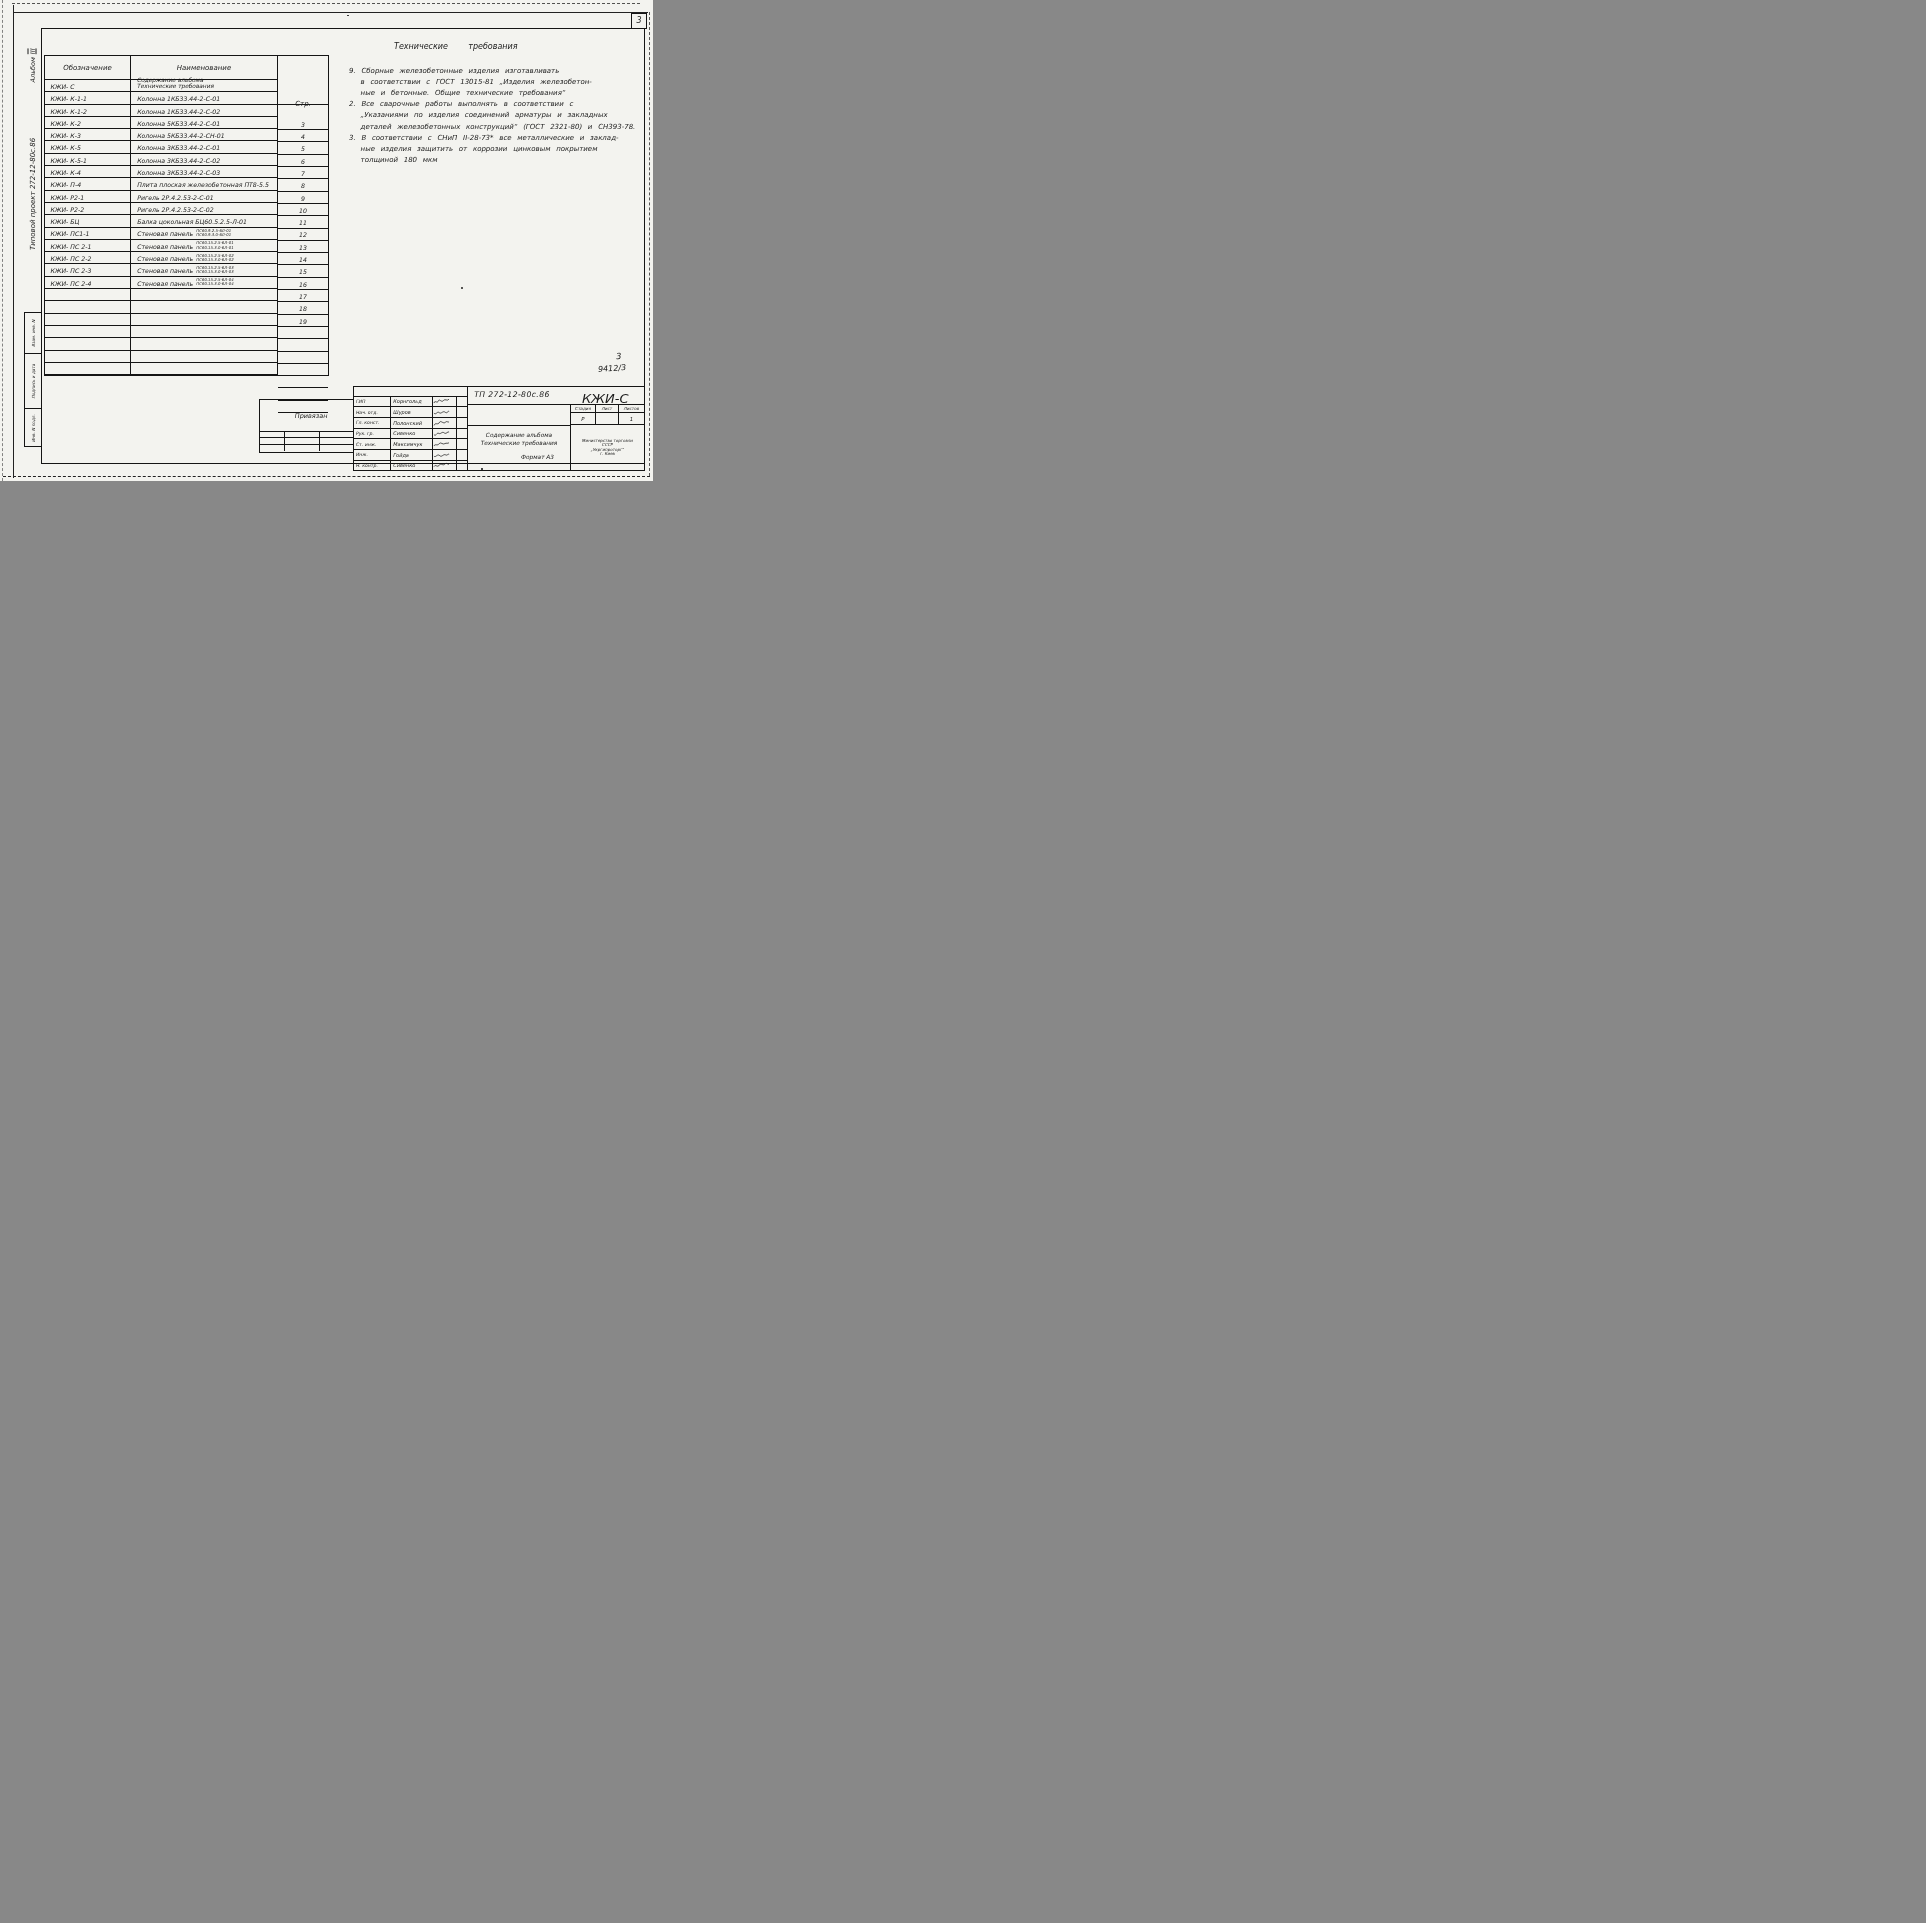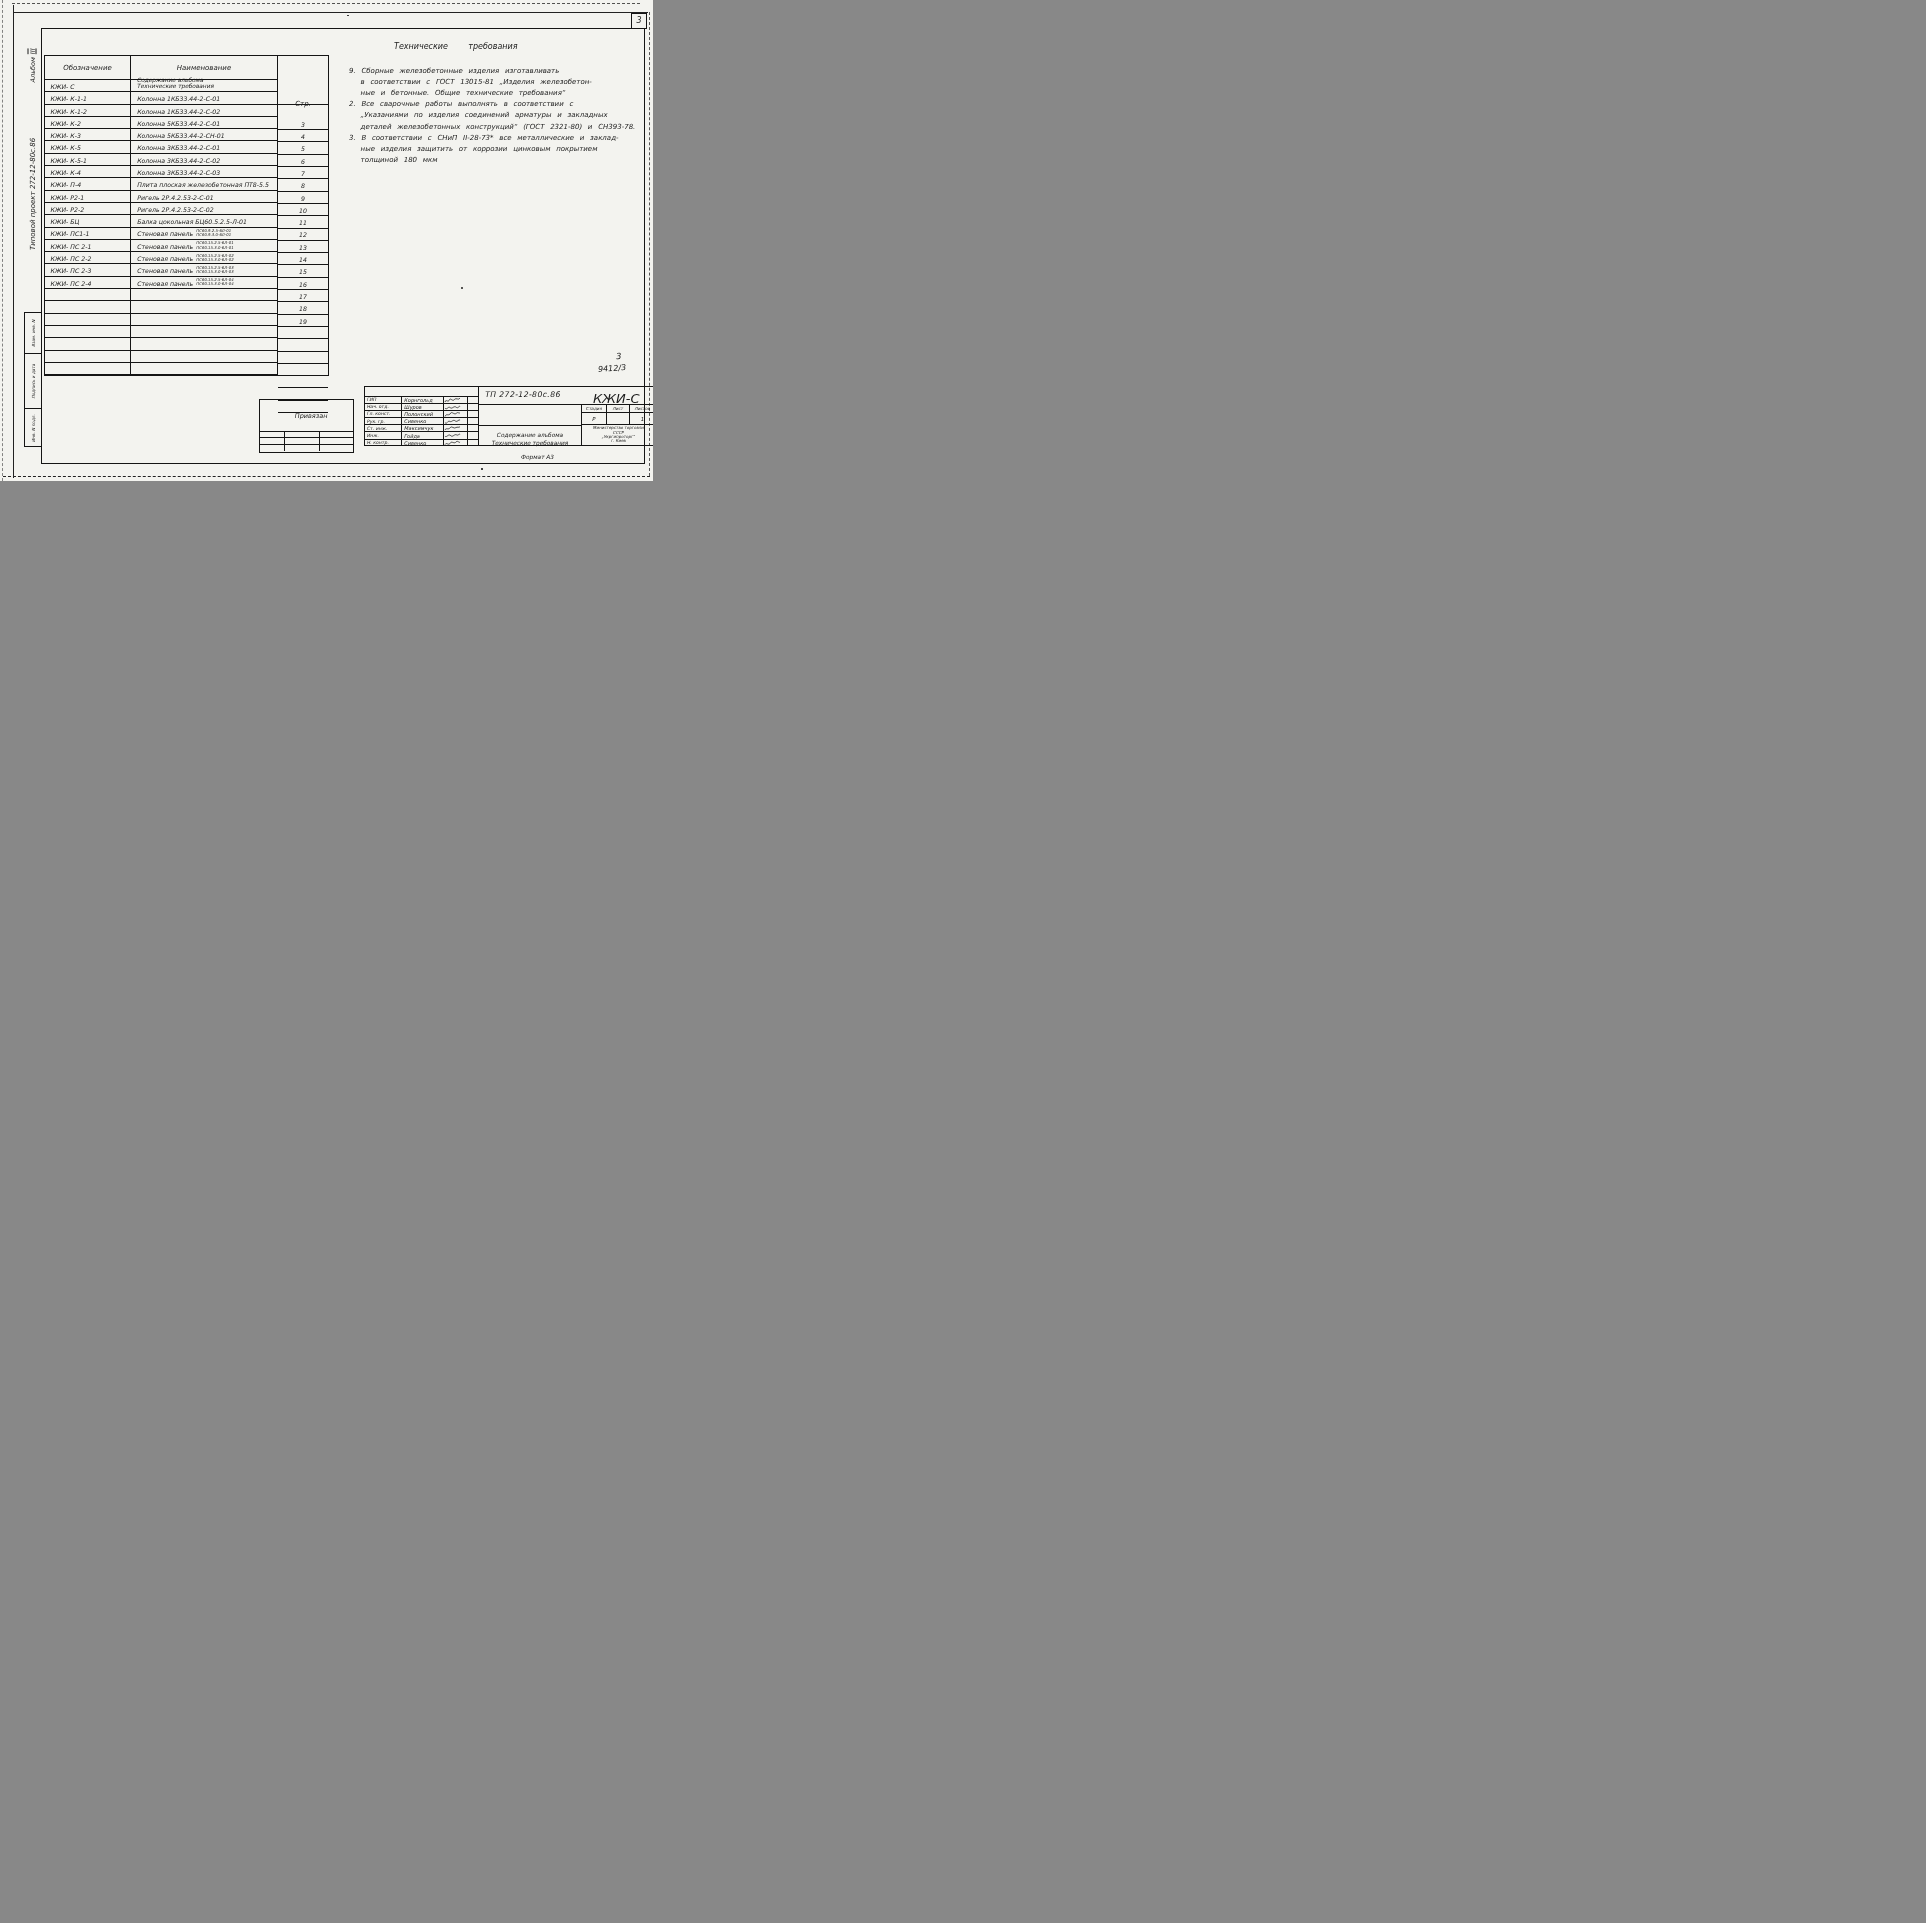--- a/index.html
+++ b/index.html
@@ -54,21 +54,21 @@
   .hwcode{left:598px;top:364px;font-size:8px;}
   
   .pv{left:259px;top:399px;width:95px;height:54px;border:1.2px solid #151515;}
   .pv-head{height:32px;border-bottom:1.2px solid #151515;display:flex;align-items:center;
            padding-left:9.2px;font-size:6.5px;box-sizing:border-box;justify-content:center;}
   .pv-grid{display:grid;grid-template-columns:25px 35px auto;grid-auto-rows:1fr;height:19px;}
   .pv-grid div{border-right:0.8px solid #151515;border-bottom:0.8px solid #151515;}
   .pv-grid div:nth-child(3n){border-right:none;}
   .pv-grid div:nth-child(n+7){border-bottom:none;}
   
-  .stamp{left:353px;top:386px;width:292px;height:60px;border:1.3px solid #151515;margin-left:11px;}
+  .stamp{left:353px;top:386px;width:292px;height:85px;border:1.3px solid #151515;}
   .st-left{position:absolute;left:0;top:0;width:114px;height:100%;border-right:1px solid #151515;box-sizing:border-box;}
   .st-topempty{height:8.5px;border-bottom:0.8px solid #151515;}
   .st-grid{display:grid;grid-template-columns:37px 42px 24px auto;height:calc(100% - 9.2px);}
   .st-grid div{border-right:0.7px solid #151515;border-bottom:0.7px solid #151515;
                display:flex;align-items:center;overflow:visible;}
   .st-grid div:nth-child(4n){border-right:none;}
   .st-grid div:nth-child(n+25){border-bottom:none;}
   .st-role{padding-left:1.9px;font-size:4.6px;white-space:nowrap;}
   .st-name{padding-left:2.3px;font-size:5px;white-space:nowrap;}
   .sig{width:17px;height:6.2px;transform:rotate(-8deg);overflow:visible;}

